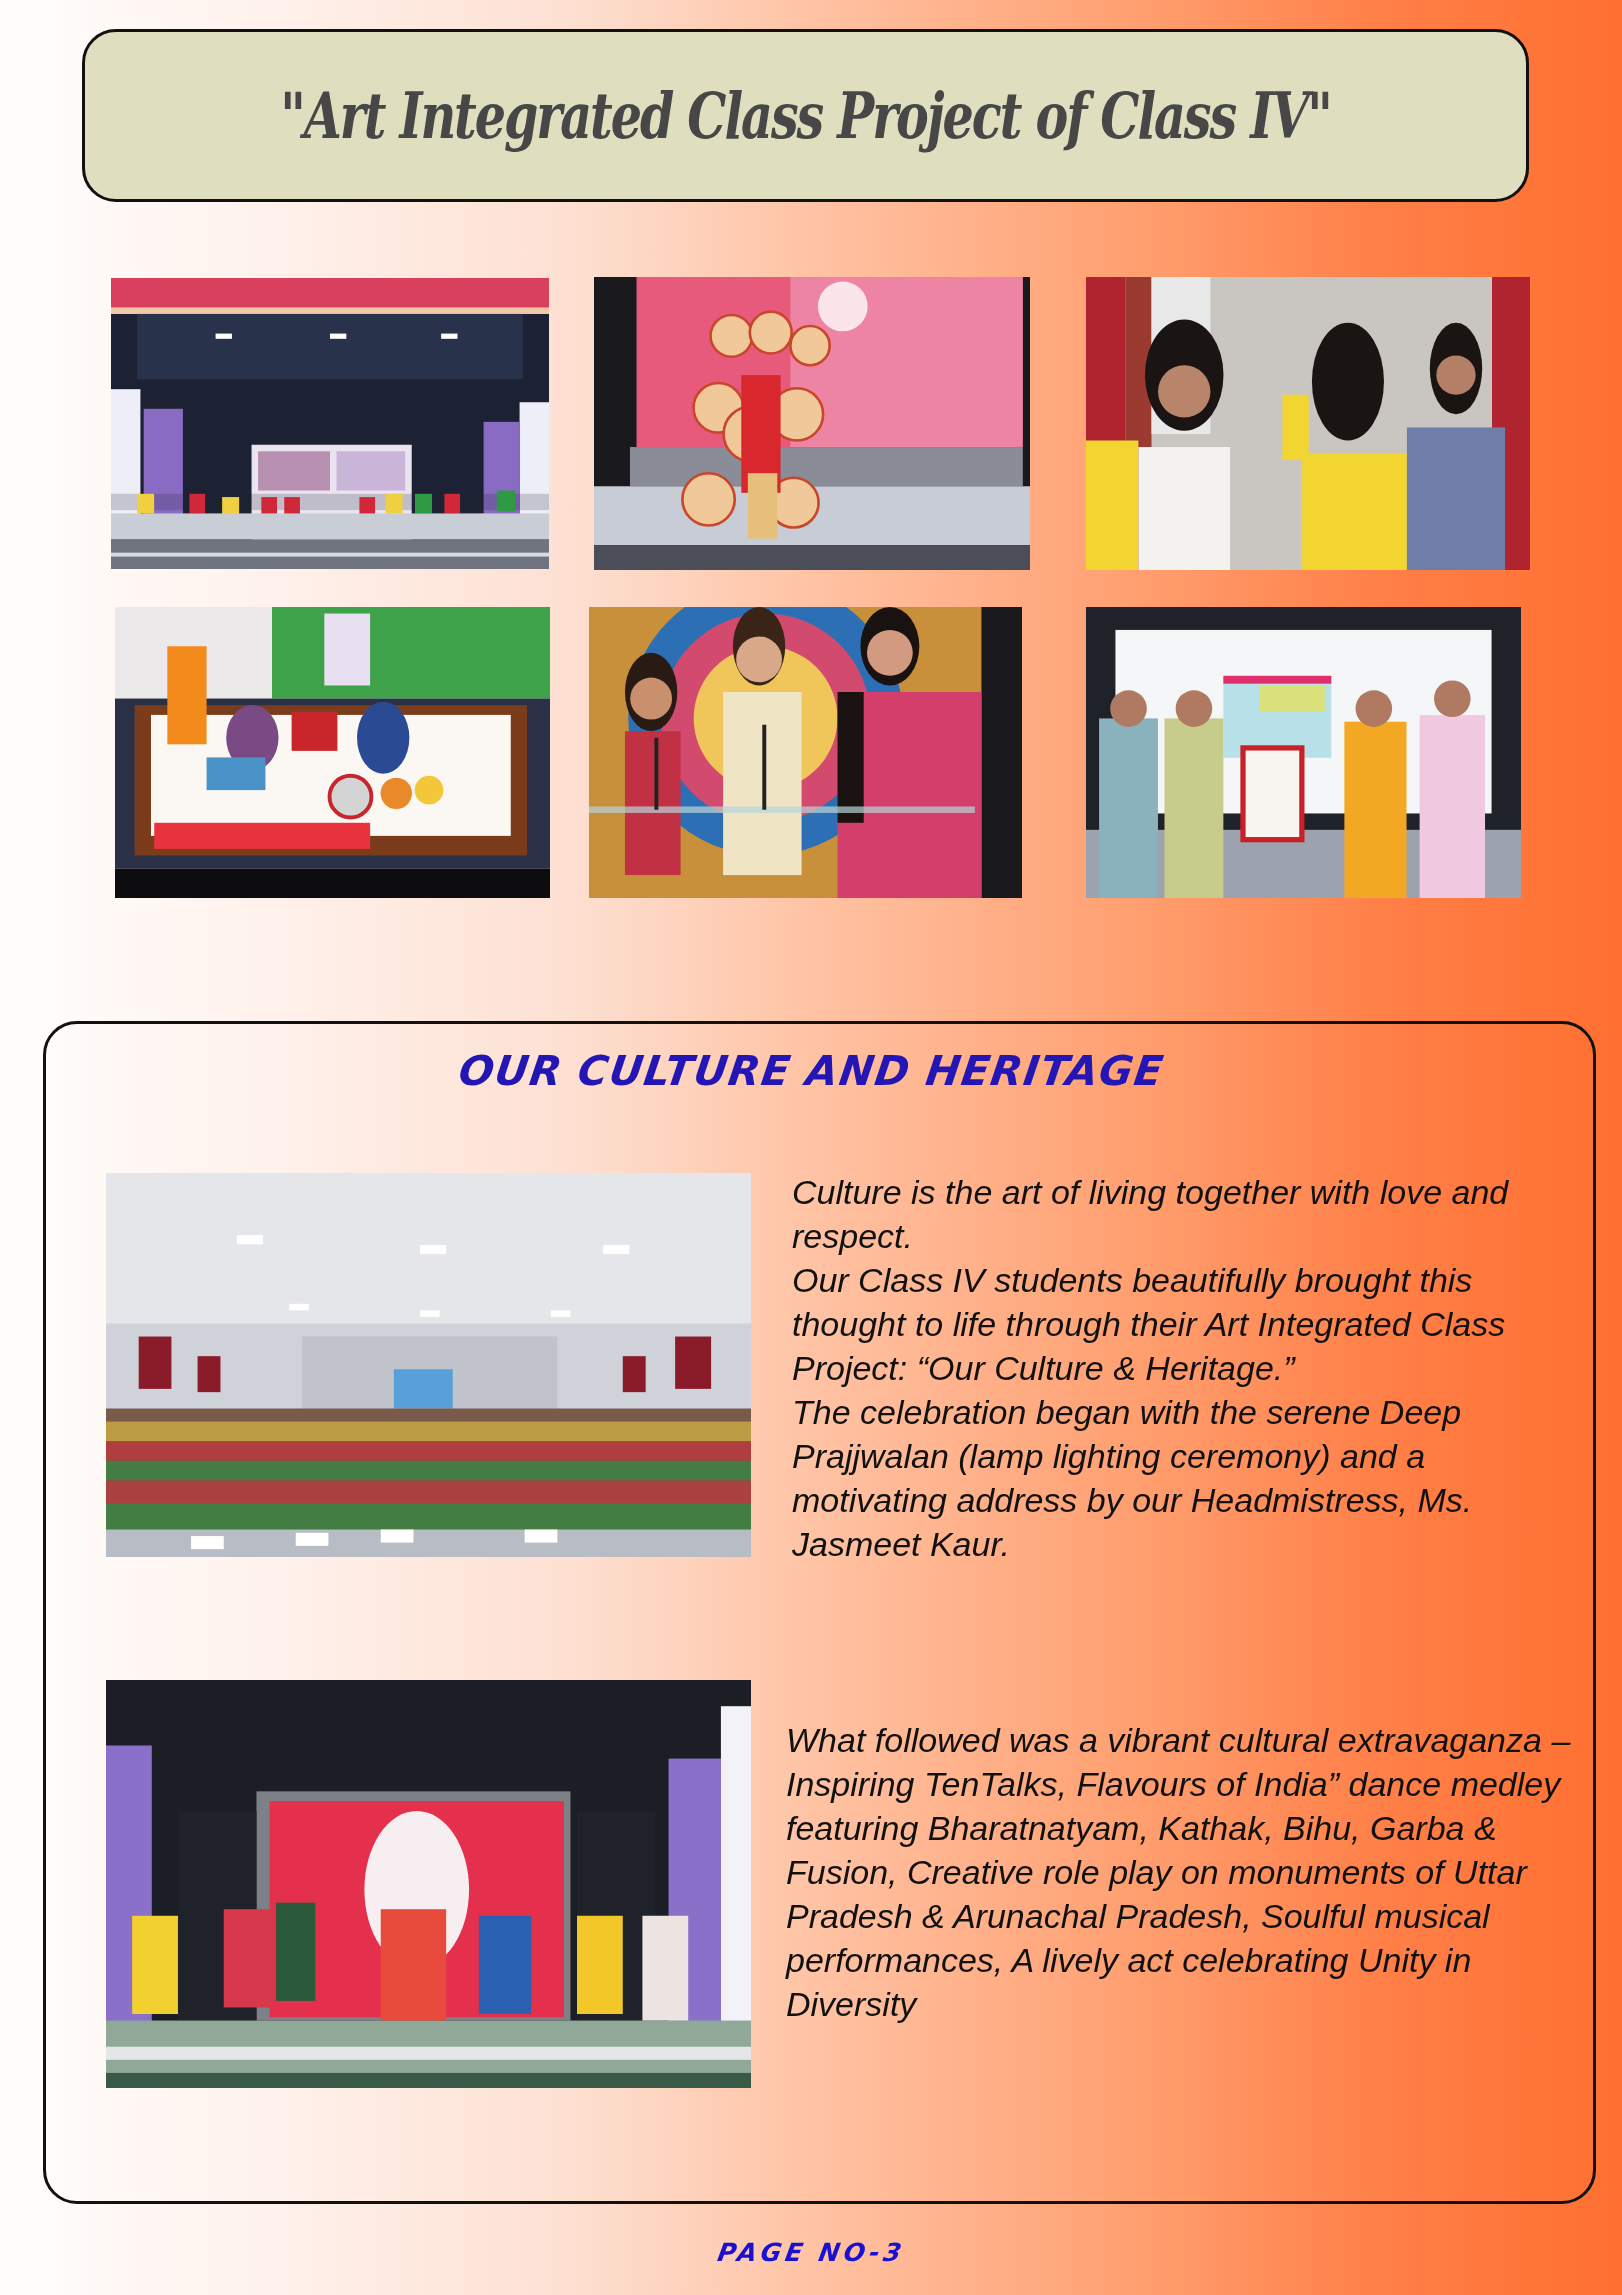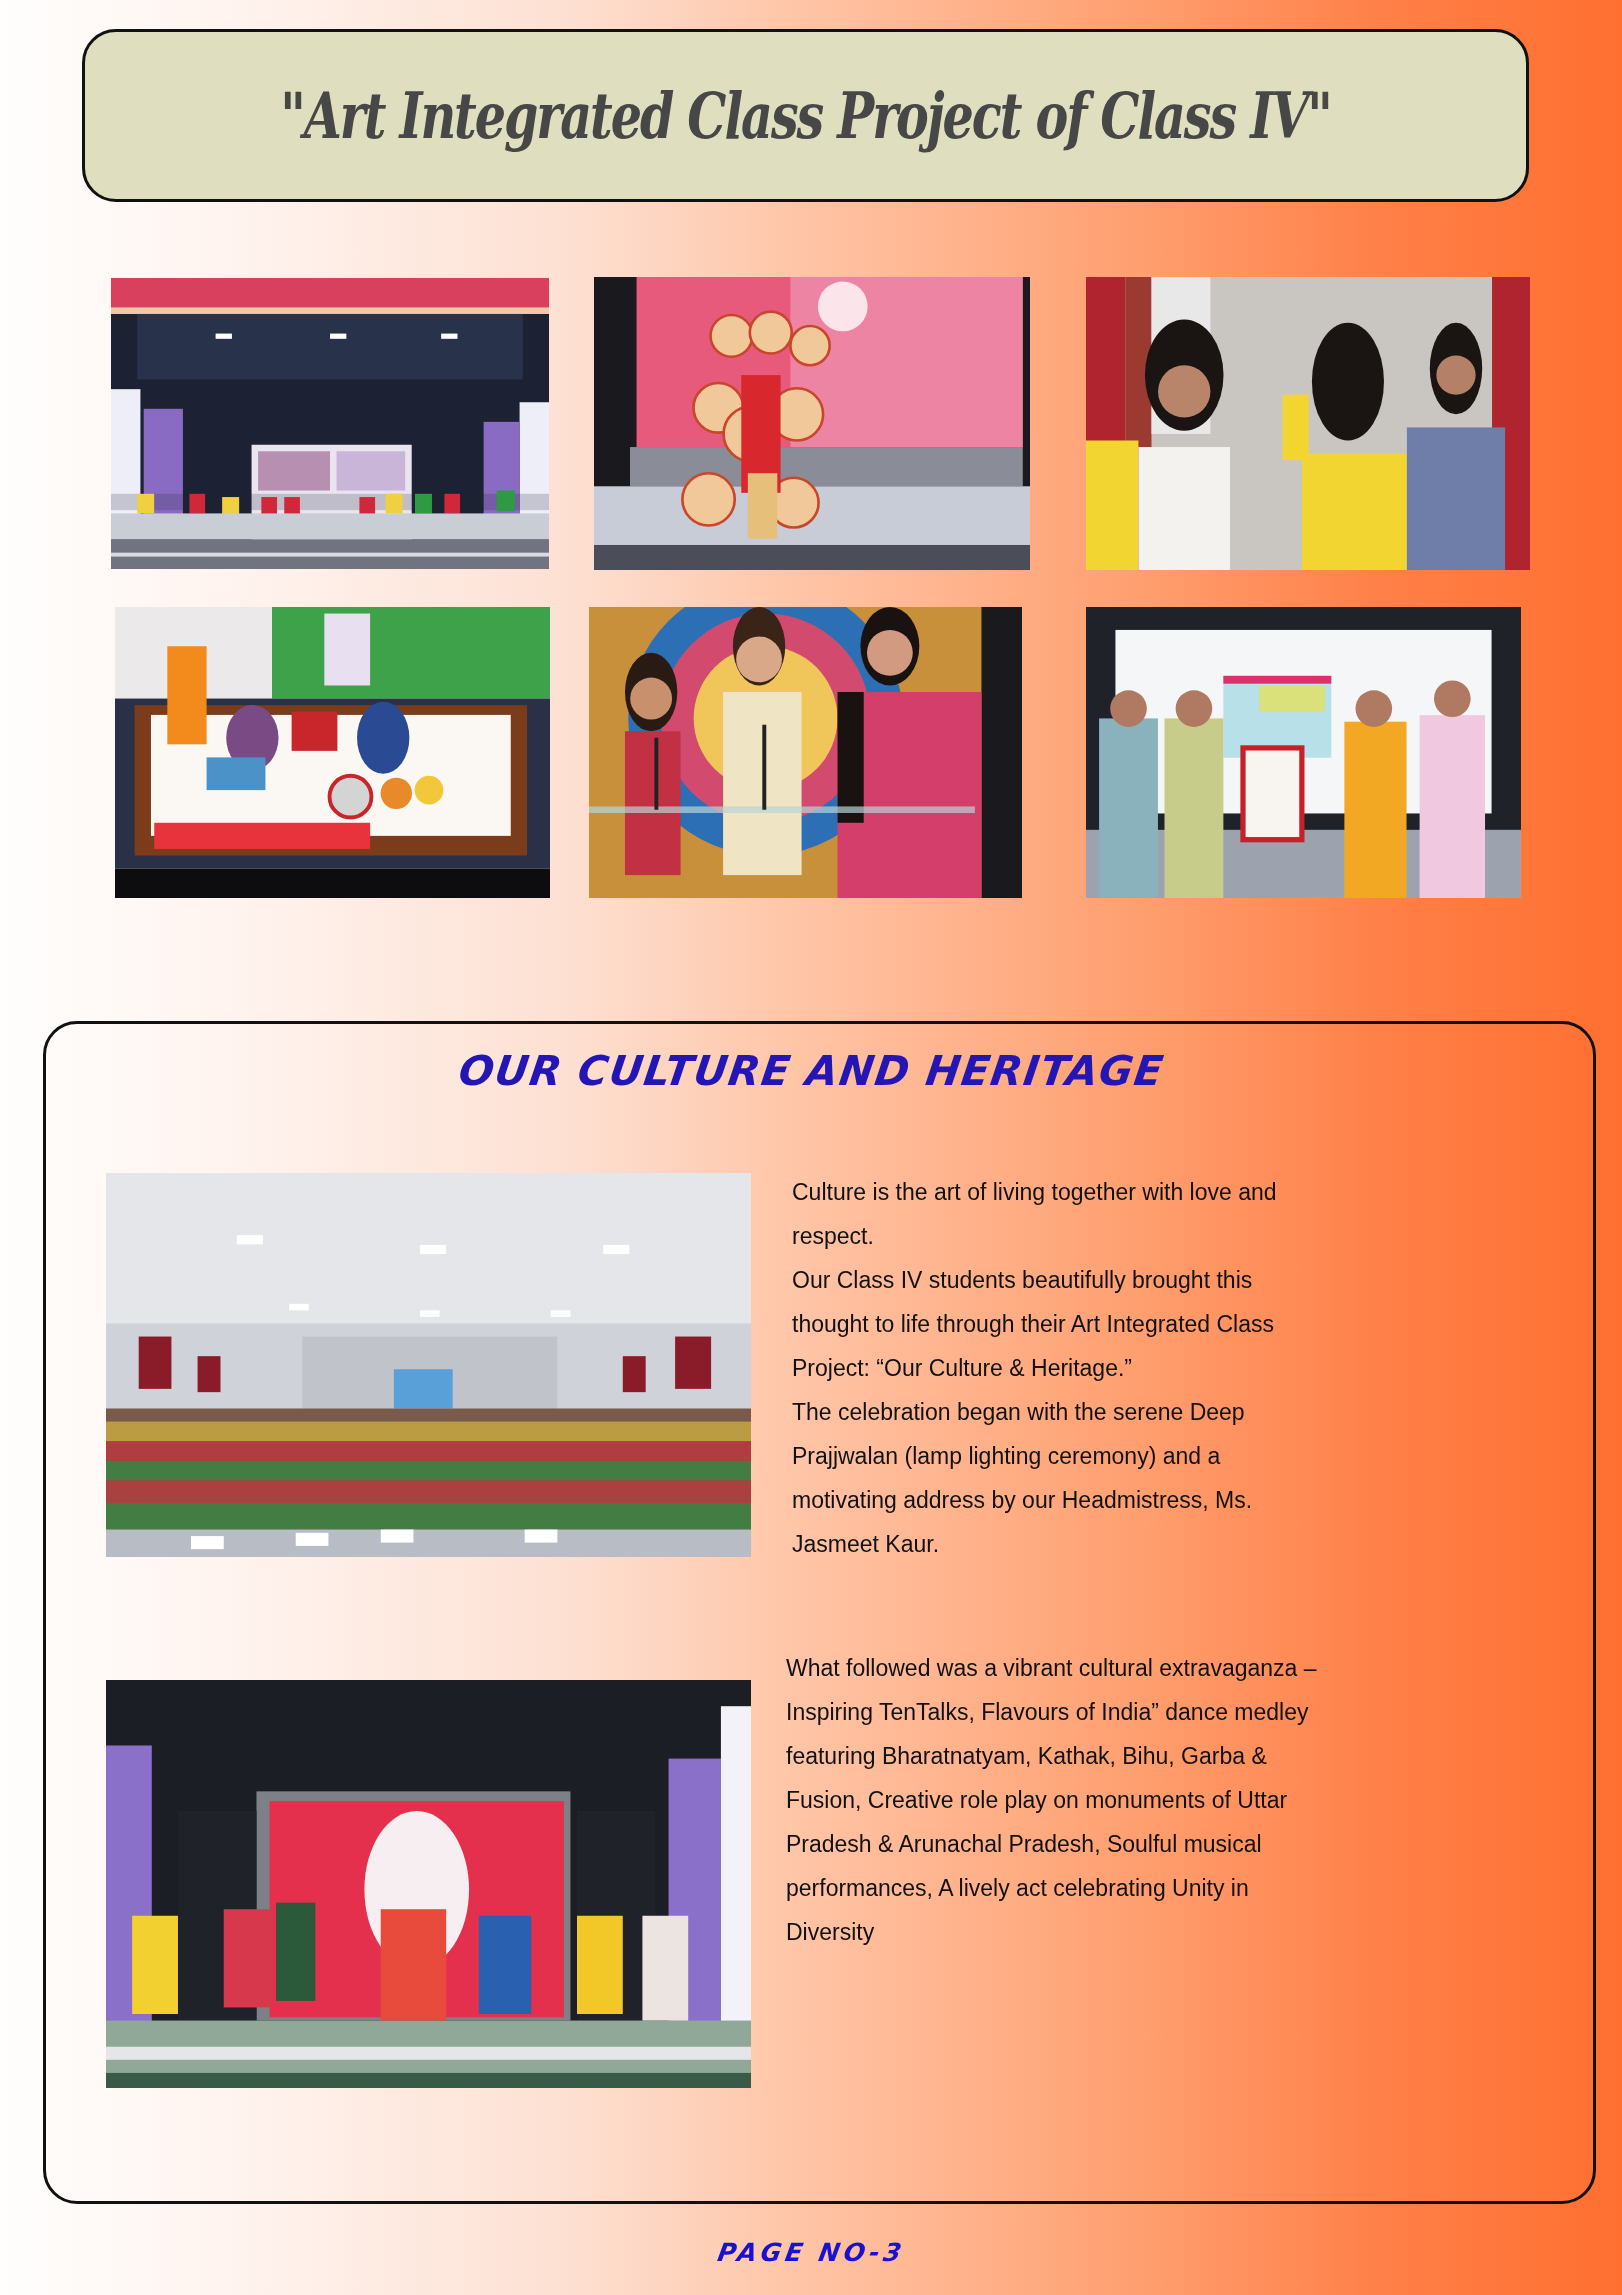--- a/index.html
+++ b/index.html
@@ -55,27 +55,28 @@
     font-style: italic;
     font-size: 41px;
     color: #2416b4;
     letter-spacing: 1.3px;
     transform: skewX(-8deg);
   }
 
   .para {
     position: absolute;
     font-family: "Liberation Sans", sans-serif;
-    font-size: 23px;
+    font-size: 34px;
     line-height: 44px;
     color: #111;
     white-space: pre-line;
+    font-style: italic;
   }
   .para-1 { left: 792px; top: 1170px; width: 785px; }
-  .para-2 { left: 786px; top: 1646px; width: 805px; }
+  .para-2 { left: 786px; top: 1718px; width: 805px; }
 
   .page-number {
     position: absolute;
     left: 0; width: 1623px; top: 2238px;
     text-align: center;
     font-family: "DejaVu Sans", sans-serif;
     font-weight: bold;
     font-style: italic;
     font-size: 25px;
     color: #1a10d0;

